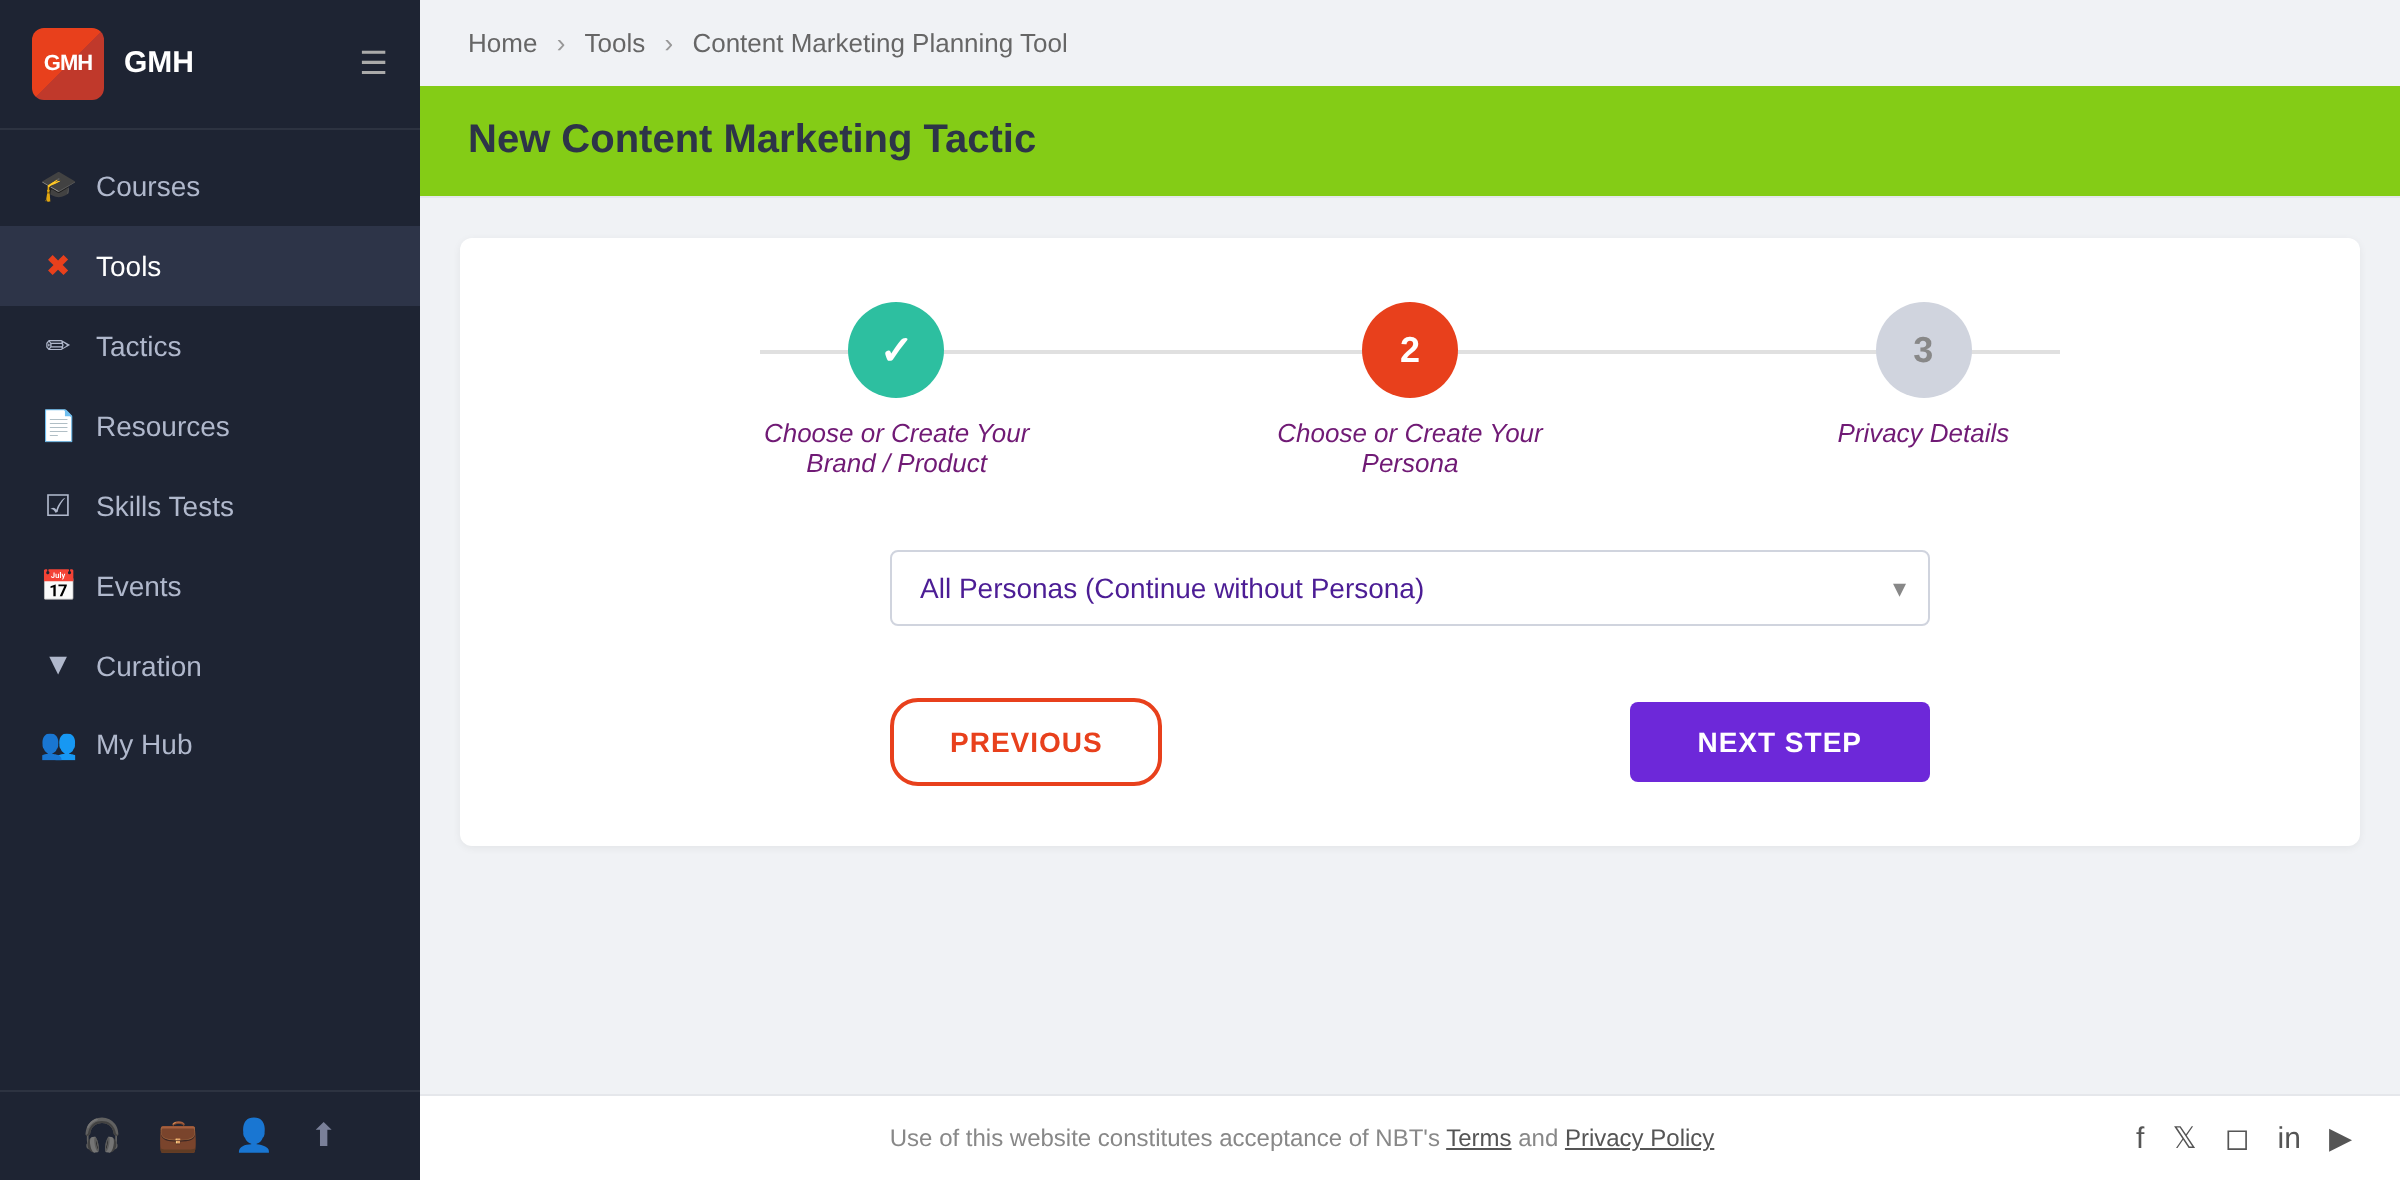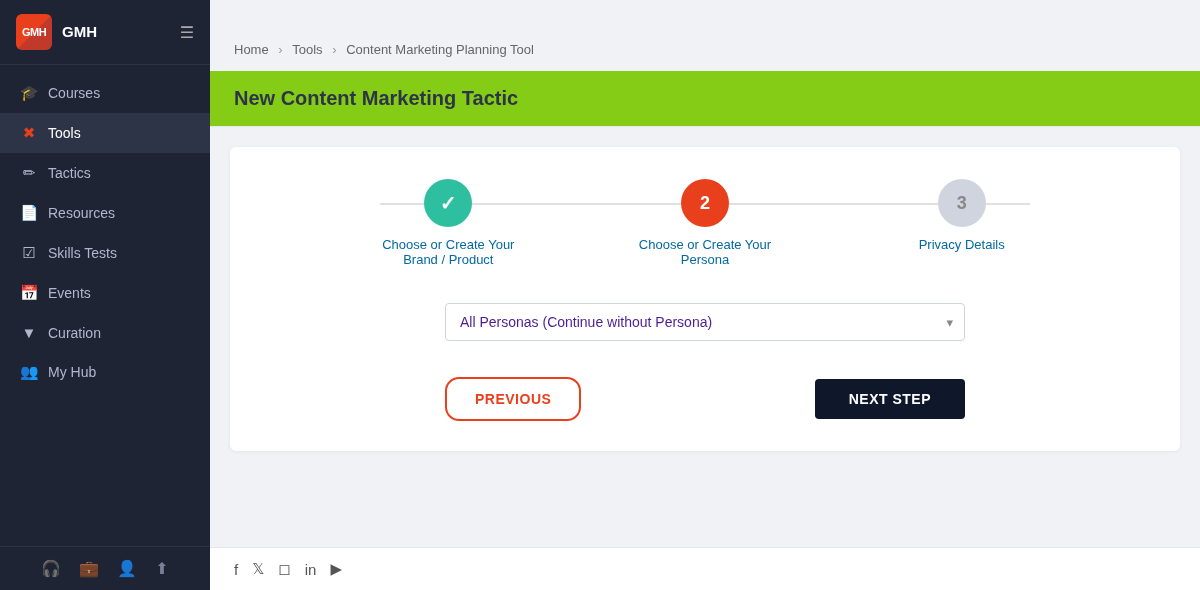--- a/index.html
+++ b/index.html
@@ -73,21 +73,20 @@
       font-size: 16px;
       cursor: pointer;
     }
 
     
     .main {
       flex: 1;
       display: flex;
       flex-direction: column;
       overflow: hidden;
-      margin-top: 28px;
     }
 
     .breadcrumb-bar {
       background: #f0f2f5;
       padding: 14px 24px;
       font-size: 13px;
       color: #666;
     }
     .breadcrumb-bar a { color: #666; text-decoration: none; }
     .breadcrumb-bar .sep { margin: 0 6px; color: #999; }
@@ -160,23 +159,24 @@
       font-size: 18px;
       color: #fff;
     }
 
     .step-circle.completed { background: #2dbfa0; }
     .step-circle.active { background: #e8401c; }
     .step-circle.inactive { background: #d0d4de; color: #888; }
 
     .step-label {
       font-size: 13px;
-      color: #0369a1;
+      color: #701a75;
       text-align: center;
       max-width: 140px;
+      font-style: italic;
     }
 
     
     .form-section {
       max-width: 520px;
       margin: 0 auto;
     }
 
     .form-label {
       font-size: 15px;
@@ -231,21 +231,21 @@
       font-weight: 700;
       font-size: 14px;
       letter-spacing: 0.5px;
       border-radius: 14px;
       cursor: pointer;
     }
 
     .btn-next {
       padding: 12px 34px;
       border: none;
-      background: #0f172a;
+      background: #6d28d9;
       color: #fff;
       font-weight: 700;
       font-size: 14px;
       letter-spacing: 0.5px;
       border-radius: 4px;
       cursor: pointer;
     }
 
     
     .footer {
@@ -418,20 +418,23 @@
           <div class="button-row">
             <button class="btn-previous">PREVIOUS</button>
             <button class="btn-next">NEXT STEP</button>
           </div>
         </div>
 
       </div>
     </div>
 
     <footer class="footer">
+      <div class="footer-legal">
+        <span>Use of this website constitutes acceptance of NBT's <a href="#">Terms</a> and <a href="#">Privacy Policy</a></span>
+      </div>
       <div class="footer-social">
         <span class="social-icon">f</span>
         <span class="social-icon">𝕏</span>
         <span class="social-icon">◻</span>
         <span class="social-icon">in</span>
         <span class="social-icon">▶</span>
       </div>
     </footer>
   </main>
 </div>

